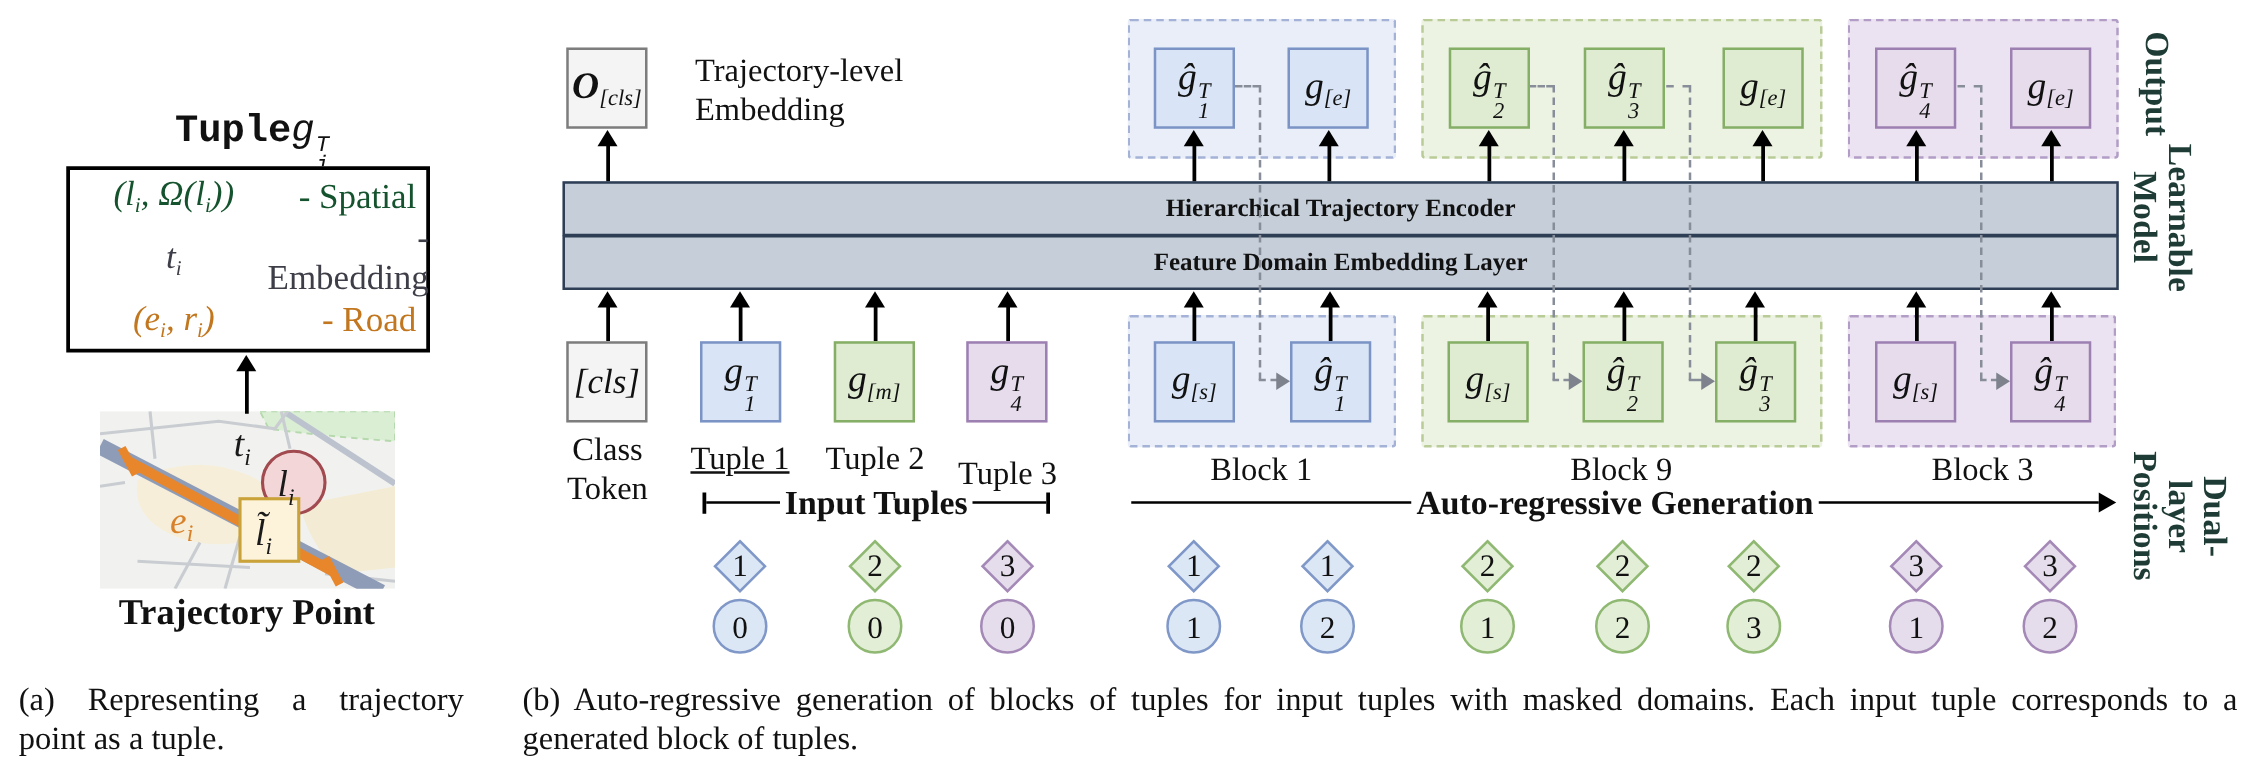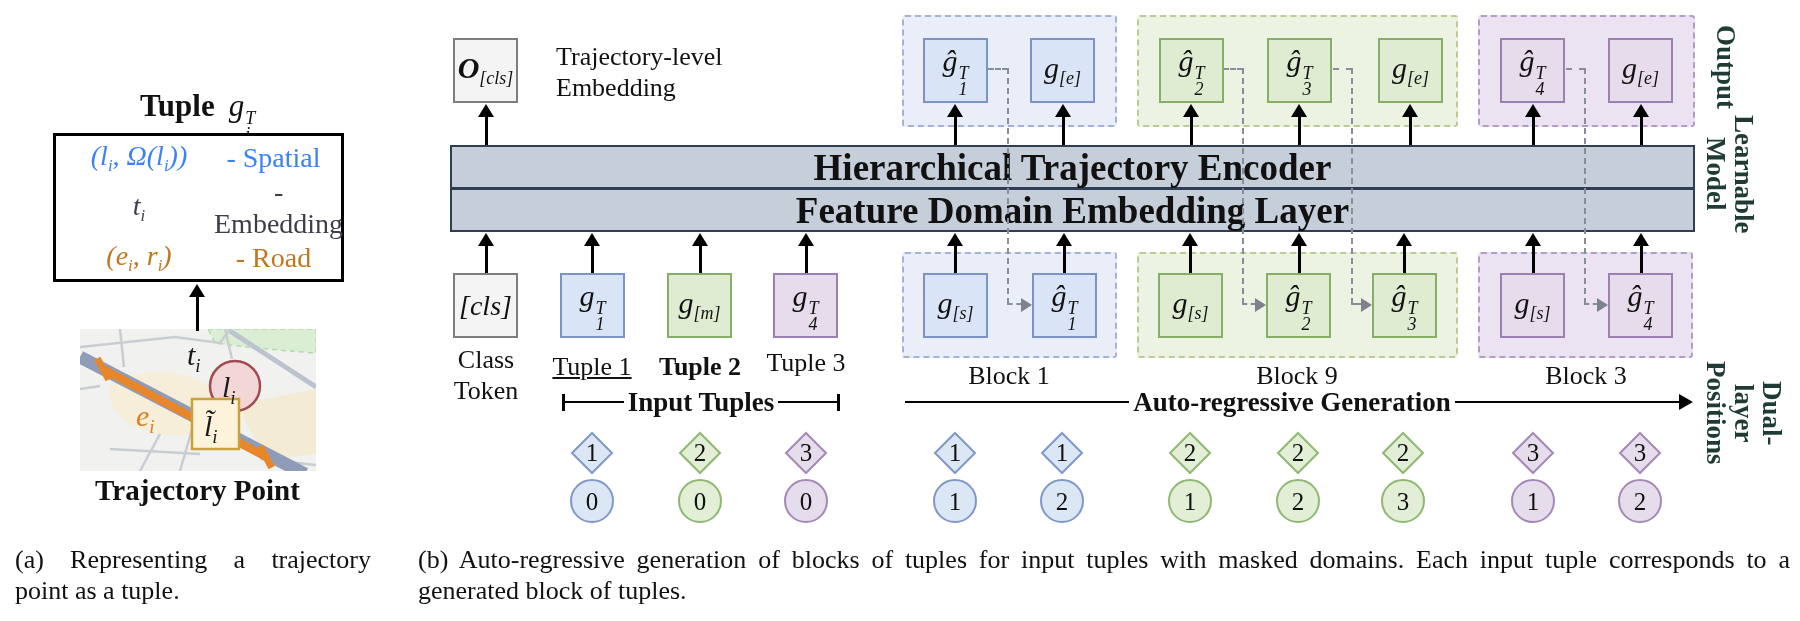--- a/index.html
+++ b/index.html
@@ -23,21 +23,21 @@
   .c-gray{background:#f4f4f4;border:2.5px solid #7d7d7d;}
 
   .blk{box-sizing:border-box;border-radius:3px;z-index:1;}
   .blk-blue{background:#e9eef8;border:2px dashed #a3b2d6;}
   .blk-green{background:#edf3e2;border:2px dashed #b9cb97;}
   .blk-purple{background:#ebe3f1;border:2px dashed #b29dc6;}
 
   
   .bar{left:450px;width:1245px;height:44px;box-sizing:border-box;background:#c5ced9;
        border:2.5px solid #2e3e55;display:flex;align-items:center;justify-content:center;
-       font-weight:bold;font-size:37px;z-index:2;}
+       font-weight:bold;font-size:20px;z-index:2;}
 
   
   .ar{position:absolute;width:3px;background:#000;z-index:4;}
   .ar::before{content:"";position:absolute;top:-12px;left:-6.5px;width:0;height:0;
       border-left:8px solid transparent;border-right:8px solid transparent;
       border-bottom:13px solid #000;}
   .hd{position:absolute;border-top:2.5px dashed #878d99;z-index:5;}
   .vd{position:absolute;border-left:2.5px dashed #878d99;z-index:5;}
   .gah{position:absolute;width:0;height:0;border-top:7px solid transparent;
        border-bottom:7px solid transparent;border-left:11px solid #7d828c;z-index:5;}
@@ -62,33 +62,33 @@
   .pos-blue polygon,.pos-blue circle{fill:#dce7f6;stroke:#8098c8;stroke-width:2;}
   .pos-green polygon,.pos-green circle{fill:#e2eed6;stroke:#8fb872;stroke-width:2;}
   .pos-purple polygon,.pos-purple circle{fill:#e6ddec;stroke:#a489b7;stroke-width:2;}
 
   
   #tuple-box{left:53px;top:133px;width:291px;height:149px;background:#fff;
       border:3px solid #000;box-sizing:border-box;display:flex;flex-direction:column;
       justify-content:space-around;padding:4px 8px;z-index:3;}
   .trow{display:grid;grid-template-columns:150px auto;align-items:center;font-size:28px;}
   .trow .formula{text-align:center;font-style:italic;}
-  .trow .rlabel{text-align:center;font-style:normal;}
-  .row-spatial{color:#3b82f6;}
+  .trow .rlabel{text-align:right;font-style:normal;}
+  .row-spatial{color:#14532d;}
   .row-temporal{color:#3e3e48;}
   .row-road{color:#c2771f;}
 
   .caption{font-size:26px;line-height:31px;text-align:justify;}
 </style>
 </head>
 <body>
 
 <div id="fig">
 
-  <div class="abs" style="left:140px;top:88px;display:flex;align-items:flex-start;gap:14px;z-index:3;">
+  <div class="abs" style="left:140px;top:88px;display:flex;align-items:flex-start;z-index:3;font-family:Liberation Mono, monospace;">
     <span style="font-weight:bold;font-size:31px;">Tuple</span>
     <span class="math" style="font-size:31px;"><span>g</span><span class="supsub">
           <span>T</span>
           <span>i</span>
         </span></span>
   </div>
 
   <div id="tuple-box" class="abs">
     <div class="trow row-spatial">
       <span class="formula"><span>(l</span><span class="sub">i</span><span>, Ω(l</span><span class="sub">i</span><span>))</span></span>
@@ -287,22 +287,22 @@
   <div class="gah" style="left:1361px;top:298px;"></div>
 
   <div class="hd" style="left:1566px;top:68px;width:19px;"></div>
   <div class="vd" style="left:1584px;top:68px;height:236px;"></div>
   <div class="hd" style="left:1584px;top:303px;width:14px;"></div>
   <div class="gah" style="left:1597px;top:298px;"></div>
 
   <div class="abs lbl" style="left:436px;top:344px;width:100px;">Class
 Token</div>
   <div class="abs lbl" style="left:542px;top:351px;width:100px;text-decoration:underline;">Tuple 1</div>
-  <div class="abs lbl" style="left:650px;top:351px;width:100px;font-weight:bold;">Tuple 2</div>
-  <div class="abs lbl" style="left:756px;top:347px;width:100px;font-family:Liberation Serif, serif;">Tuple 3</div>
+  <div class="abs lbl" style="left:650px;top:351px;width:100px;">Tuple 2</div>
+  <div class="abs lbl" style="left:756px;top:363px;width:100px;font-family:Liberation Serif, serif;">Tuple 3</div>
   <div class="abs lbl" style="left:929px;top:360px;width:160px;">Block 1</div>
   <div class="abs lbl" style="left:1217px;top:360px;width:160px;">Block 9</div>
   <div class="abs lbl" style="left:1506px;top:360px;width:160px;">Block 3</div>
 
   <div class="abs bracket" style="left:905px;top:389px;width:788px;height:26px;">
     <div class="seg"></div>
     <div class="btxt">Auto-regressive Generation</div>
     <div class="seg"></div>
     <div class="rhead"></div>
   </div>

